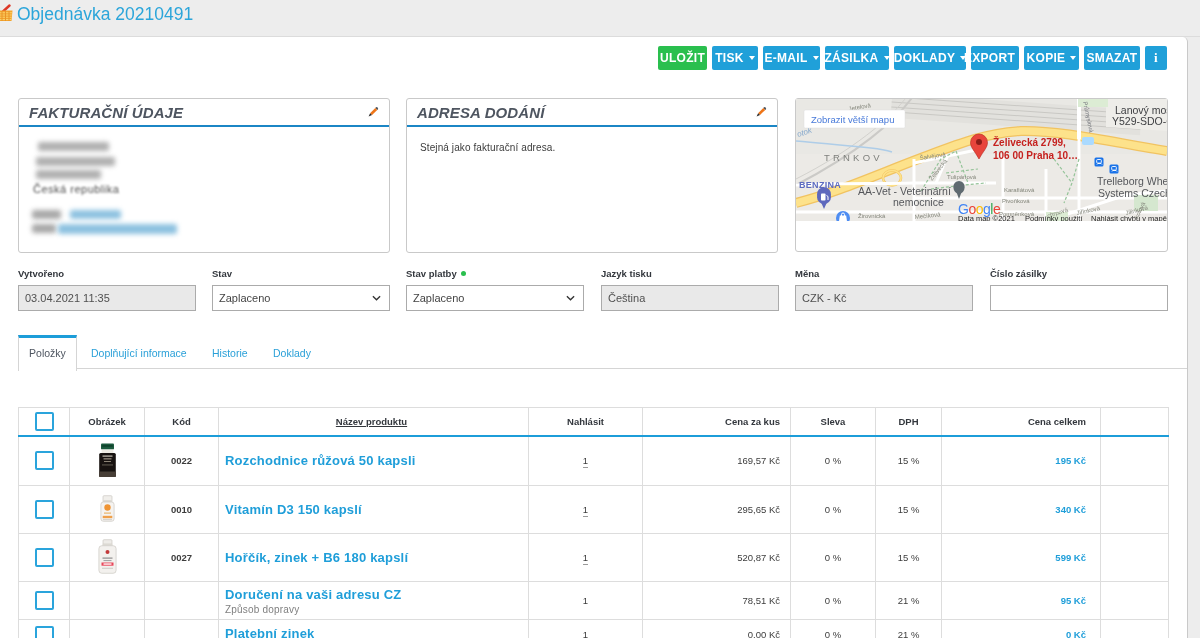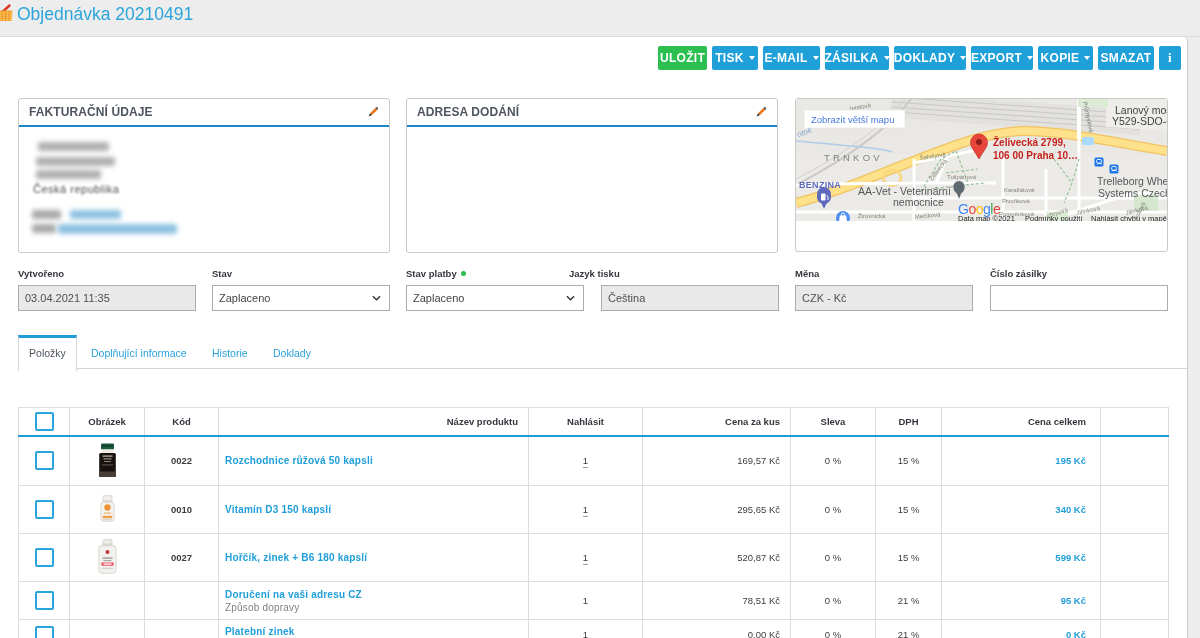--- a/index.html
+++ b/index.html
@@ -14,21 +14,21 @@
   
   .btnrow { position:absolute; left:658px; top:46px; height:24px; display:flex; gap:5px; }
   .btn { height:24px; background:#20a0d9; color:#fff; font-weight:bold; font-size:12px;
          display:flex; align-items:center; justify-content:center; border-radius:2px; letter-spacing:.3px; white-space:nowrap; }
   .btn.green { background:#2abf4e; }
   .caret { display:inline-block; width:0; height:0; border-left:3.5px solid transparent;
            border-right:3.5px solid transparent; border-top:4px solid #fff; margin-left:5px; }
   
   .panel { position:absolute; top:98px; background:#fff; border:1px solid #c9c9c9; height:155px; border-radius:3px; }
   .panel-h { height:28px; border-bottom:2.5px solid #1b86c5; line-height:27px; padding:0 10px;
-             font-size:12px; font-weight:bold; color:#4e5560; position:relative; letter-spacing:.1px; }
+             font-size:15px; font-weight:bold; color:#4e5560; position:relative; letter-spacing:.1px;font-style:italic; }
   .pencil { position:absolute; right:9px; top:6px; width:13px; height:13px; }
   .panel-b { padding:15px 13px; font-size:10px; letter-spacing:.1px; color:#3c3c3c; }
   .blur-dark { background:#6e6e6e; filter:blur(2.8px); border-radius:2px; position:absolute; }
   .blur-blue { background:#8cc1e0; filter:blur(2.5px); border-radius:2px; position:absolute; }
   
   .flabel { position:absolute; top:268px; font-size:9.5px; font-weight:bold; color:#33373d; }
   .ffield { position:absolute; top:285px; height:26px; width:178px; font-size:11px;
             border:1px solid #ababab; padding:0 6px; line-height:24px; color:#444; background:#fff; }
   .ffield.dis { background:#e9e9e9; color:#505050; }
   .gdot { display:inline-block; width:5px; height:5px; border-radius:50%; background:#2abf4e; margin-left:4px; vertical-align:1px; }
@@ -42,21 +42,21 @@
   
   table.items { position:absolute; left:18px; top:407px; width:1150px; border-collapse:collapse;
                 font-size:9.5px; color:#3c3c3c; table-layout:fixed; }
   table.items th { border:1px solid #ddd; border-bottom:2px solid #1c9dd9; font-size:9.5px;
                    font-weight:bold; color:#33373d; height:28px; padding:0 10px; }
   table.items td { border:1px solid #ddd; padding:0 10px; }
   td.name, th.name { padding-left:6px !important; }
   td.tot, th.tot { padding-right:14px !important; }
   .chk { width:19px; height:19px; border:2px solid #2aa4dc; border-radius:2px; background:#fff; margin:0 auto; }
   .qty { border-bottom:1px dashed #9a9a9a; padding-bottom:1px; }
-  a.plink { color:#1f9ed9; font-weight:bold; font-size:10px; letter-spacing:.2px; text-decoration:none; }
+  a.plink { color:#1f9ed9; font-weight:bold; font-size:13px; letter-spacing:.2px; text-decoration:none; }
   .sub { font-size:10px; color:#808080; margin-top:2px; letter-spacing:.2px; }
   .total { color:#1f9ed9; font-weight:bold; }
 </style>
 </head>
 <body>
   <div class="card"></div>
   <div class="topbar"></div>
   <svg style="position:absolute; left:-4px; top:4px;" width="20" height="19" viewBox="0 0 20 19">
     <path d="M7 7.5 L13.5 1.5" stroke="#dd3827" stroke-width="2.4" fill="none" stroke-linecap="round"></path>
     <path d="M2.5 6.5 H16.5 L15.5 17 H3.5 Z" fill="#f3a52c"></path>
@@ -64,21 +64,21 @@
     <path d="M6 7 V17 M9.5 7 V17 M13 7 V17" stroke="#e8932a" stroke-width="1"></path>
   </svg>
   <div class="title">Objednávka 20210491</div>
 
   <div class="btnrow">
     <div class="btn green" style="width:49px;">ULOŽIT</div>
     <div class="btn" style="width:46px;">TISK<span class="caret"></span></div>
     <div class="btn" style="width:57px;">E-MAIL<span class="caret"></span></div>
     <div class="btn" style="width:64px;">ZÁSILKA<span class="caret"></span></div>
     <div class="btn" style="width:72px;">DOKLADY<span class="caret"></span></div>
-    <div class="btn" style="width:62px;">EXPORT<span class="caret"></span></div>
+    <div class="btn" style="width:48px;">EXPORT<span class="caret"></span></div>
     <div class="btn" style="width:55px;">KOPIE<span class="caret"></span></div>
     <div class="btn" style="width:56px;">SMAZAT</div>
     <div class="btn" style="width:22px; font-family:'Liberation Serif',serif; font-size:13px;">i</div>
   </div>
 
   <div class="panel" style="left:18px; width:372px;">
     <div class="panel-h">FAKTURAČNÍ ÚDAJE
       <svg class="pencil" viewBox="0 0 16 16">
         <path d="M11.4 2.4 A2.4 2.4 0 0 1 13.8 4.8 L12.6 6 L10.2 3.6 Z" fill="#4a535e"></path>
         <path d="M3.8 10 L10.2 3.6 L12.6 6 L6.2 12.4 Z" fill="#ee7518"></path>
@@ -98,20 +98,21 @@
   </div>
 
   <div class="panel" style="left:406px; width:372px;">
     <div class="panel-h">ADRESA DODÁNÍ
       <svg class="pencil" viewBox="0 0 16 16">
         <path d="M11.4 2.4 A2.4 2.4 0 0 1 13.8 4.8 L12.6 6 L10.2 3.6 Z" fill="#4a535e"></path>
         <path d="M3.8 10 L10.2 3.6 L12.6 6 L6.2 12.4 Z" fill="#ee7518"></path>
         <path d="M2 14.2 L3.8 10 L6.2 12.4 Z" fill="#2b2b2b"></path>
       </svg>
     </div>
+    <div class="panel-b">Stejná jako fakturační adresa.</div>
   </div>
 
   <div class="panel" style="left:795px; width:373px; height:154px;">
     <div id="mapbox" style="position:relative; width:371px; height:122px; overflow:hidden; background:#e9e8e4;">
       <svg width="371" height="122" viewBox="0 0 371 122" style="position:absolute;left:0;top:0;" font-family="Liberation Sans, sans-serif">
         <rect x="0" y="0" width="371" height="122" fill="#e9e8e4"></rect>
         <rect x="0" y="55" width="371" height="67" fill="#eceae6"></rect>
 
         <g transform="rotate(4 240 18)">
           <rect x="95" y="4" width="250" height="25" fill="#e2e1dd"></rect>
@@ -230,21 +231,21 @@
           <rect x="8" y="11" width="101" height="18" fill="#fff" rx="1.5" stroke="#dedede" stroke-width="0.5"></rect>
           <text x="15" y="24" font-size="9.5" fill="#4779d9">Zobrazit větší mapu</text>
         </g>
       </svg>
     </div>
   </div>
 
   <div class="flabel" style="left:18px;">Vytvořeno</div>
   <div class="flabel" style="left:212px;">Stav</div>
   <div class="flabel" style="left:406px;">Stav platby<span class="gdot"></span></div>
-  <div class="flabel" style="left:569px;">Jazyk tisku</div>
+  <div class="flabel" style="left:601px;">Jazyk tisku</div>
   <div class="flabel" style="left:795px;">Měna</div>
   <div class="flabel" style="left:990px;">Číslo zásilky</div>
 
   <div class="ffield dis" style="left:18px;">03.04.2021 11:35</div>
   <div class="ffield" style="left:212px;">Zaplaceno
     <svg class="selcaret" viewBox="0 0 10 6">
       <path d="M1 1 L5 5 L9 1" stroke="#333" stroke-width="1.5" fill="none"></path>
     </svg>
   </div>
   <div class="ffield" style="left:406px;">Zaplaceno
@@ -275,21 +276,21 @@
       <col style="width:159px">
       <col style="width:68px">
     </colgroup>
     <tbody>
       <tr style="height:28px;">
       <th>
           <div class="chk"></div>
         </th>
       <th>Obrázek</th>
       <th>Kód</th>
-      <th style="text-align:right;" class="name">Název produktu</th>
+      <th style="text-align:center;text-decoration:underline;" class="name">Název produktu</th>
       <th>Nahlásit</th>
       <th style="text-align:right;">Cena za kus</th>
       <th>Sleva</th>
       <th>DPH</th>
       <th style="text-align:right;" class="tot">Cena celkem</th>
       <th></th>
     </tr>
     <tr style="height:50px;">
       <td>
           <div class="chk"></div>

